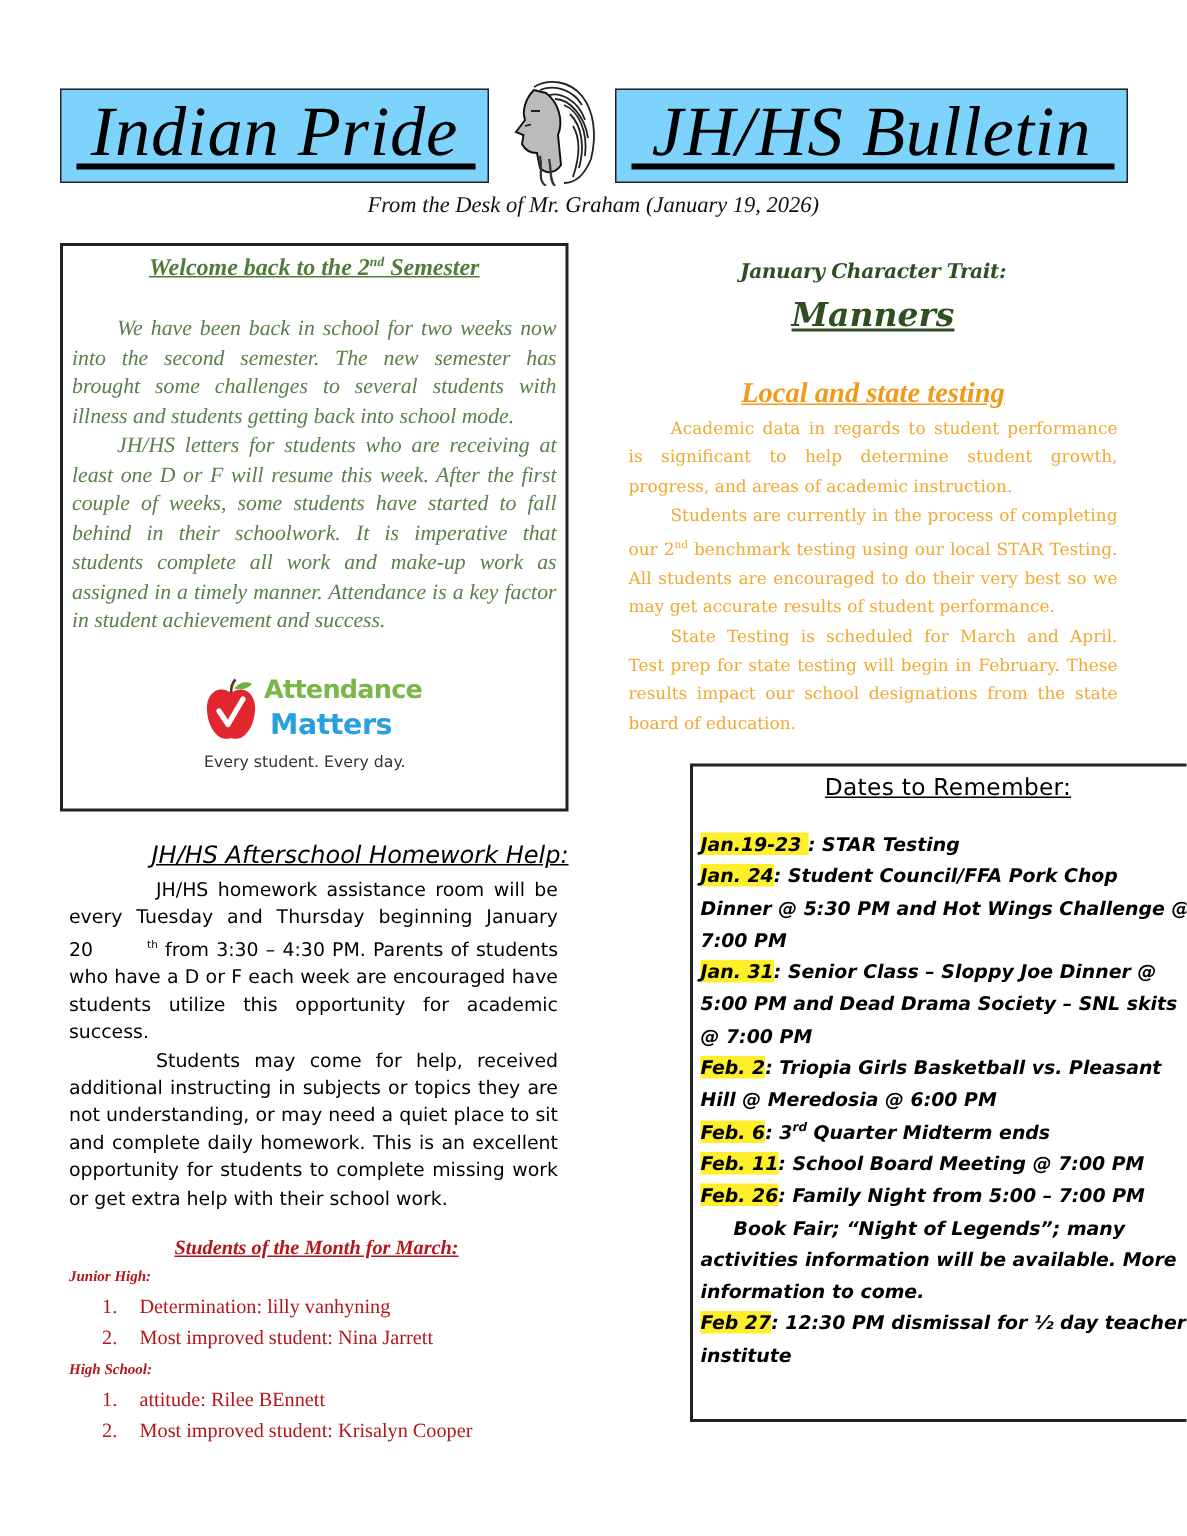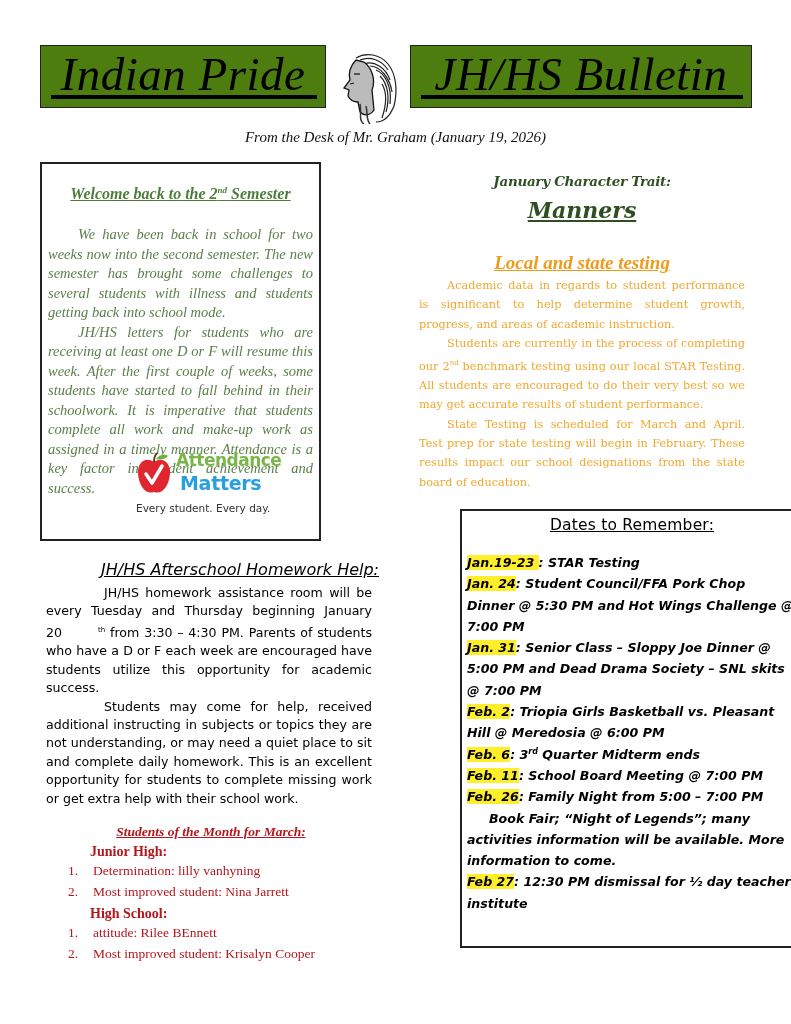--- a/index.html
+++ b/index.html
@@ -1,22 +1,22 @@
 <!DOCTYPE html>
 <html><head>
 <meta charset="utf-8">
 <style>
   * { box-sizing: border-box; margin: 0; padding: 0; }
   html, body { width: 791px; height: 1024px; background: #ffffff; overflow: hidden; }
   body { position: relative; font-family: "Liberation Serif", serif; color: #000; }
 
   
   .hdr-box {
-    position: absolute; top: 45px; height: 63px;
-    border: 1px solid #222; background: #4d7c0f;
+    position: absolute; top: 59px; height: 63px;
+    border: 1px solid #222; background: #7dd3fc;
   }
   .hdr-box.left { left: 40px; width: 286px; }
   .hdr-box.right { left: 410px; width: 342px; }
   .hdr-title {
     position: absolute; left: 0; right: 0; top: 2px;
     font-family: "Liberation Serif", serif; font-style: italic;
     font-size: 47px; line-height: 52px; text-align: center; letter-spacing: 0.5px;
     color: #000;
   }
   .hdr-bar {
@@ -25,22 +25,22 @@
   .mascot {
     position: absolute; left: 336px; top: 50px; width: 66px; height: 74px;
   }
   .from-desk {
     position: absolute; left: 0; right: 0; top: 129px;
     text-align: center; font-style: italic; font-size: 15px; color: #111;
   }
 
   
   .welcome-box {
-    position: absolute; left: 40px; top: 162px; width: 281px; height: 379px;
-    border: 2px solid #222; padding: 20px 6px 0 6px;
+    position: absolute; left: 40px; top: 162px; width: 339px; height: 379px;
+    border: 2px solid #222; padding: 4px 6px 0 6px;
   }
   .welcome-title {
     text-align: center; font-style: italic; font-weight: bold; font-size: 16px;
     color: #4e7d3a; text-decoration: underline; margin-top: 1px;
   }
   .welcome-title sup { font-size: 9px; }
   .welcome-p {
     font-style: italic; font-size: 14.5px; line-height: 19.5px; color: #5a7f4a;
     text-align: justify; text-indent: 30px;
   }
@@ -119,21 +119,21 @@
 
   
   .som {
     position: absolute; left: 46px; width: 330px; top: 824px; color: #b3161c;
   }
   .som-title {
     text-align: center; font-style: italic; font-weight: bold; font-size: 13.5px;
     text-decoration: underline;
   }
   .som-group {
-    font-weight: bold; font-size: 14px; margin-top: 3px; line-height: 18px; margin-left: 44px;
+    font-style: italic; font-weight: bold; font-size: 10px; margin-top: 3px; line-height: 18px;
   }
   .som-list { list-style: none; padding-left: 22px; font-size: 13.5px; line-height: 20.5px; }
   .som-list li { display: flex; }
   .som-num { width: 25px; display: inline-block; }
 </style>
 </head>
 <body>
 
 <div class="hdr-box left">
   <div class="hdr-title">Indian Pride</div>

